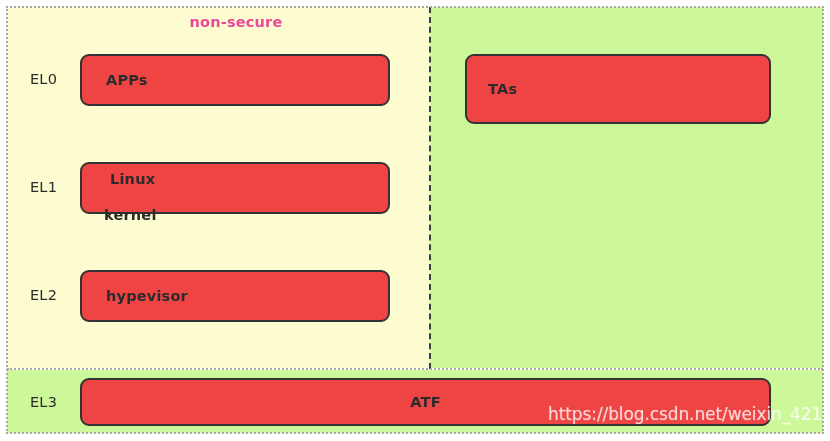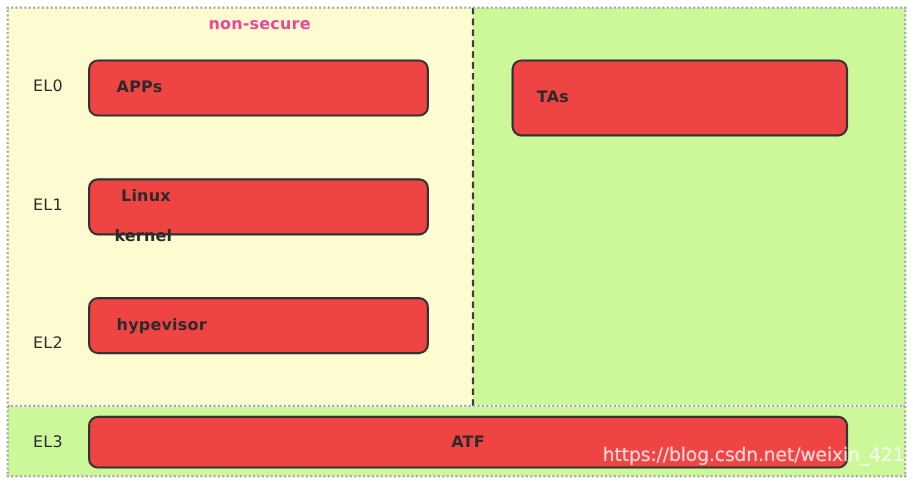--- a/index.html
+++ b/index.html
@@ -101,21 +101,21 @@
   .el-label {
     position: absolute;
     font-size: 14.5px;
     font-weight: normal;
     color: #2b2b2b;
     letter-spacing: 0.2px;
     white-space: nowrap;
   }
   .el-el0 { left: 30px; top: 71px; }
   .el-el1 { left: 30px; top: 179px; }
-  .el-el2 { left: 30px; top: 304px; }
+  .el-el2 { left: 30px; top: 287px; }
   .el-el3 { left: 30px; top: 394px; }
 
   
   .box {
     position: absolute;
     box-sizing: border-box;
     background: #ef4444;
     border: 2.5px solid #333333;
     border-radius: 9px;
     display: flex;

